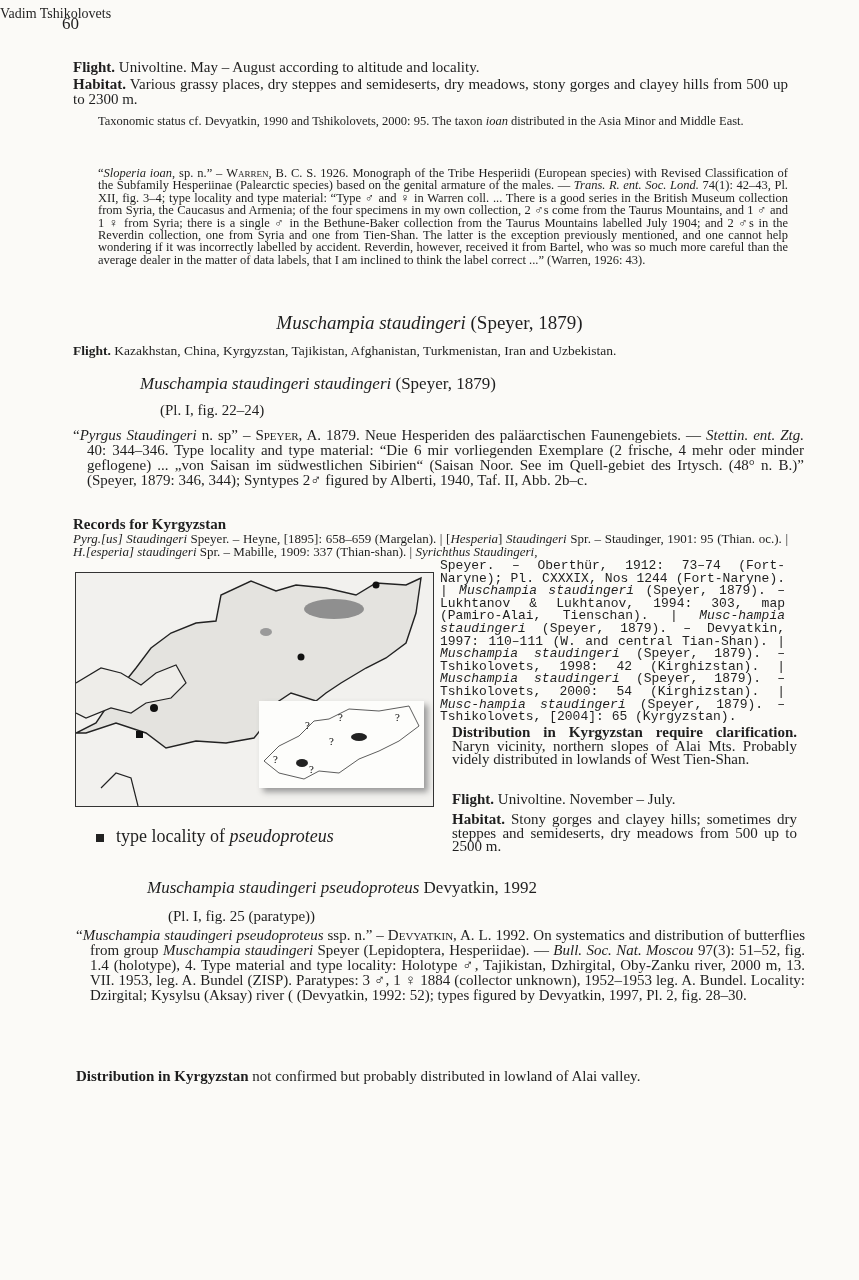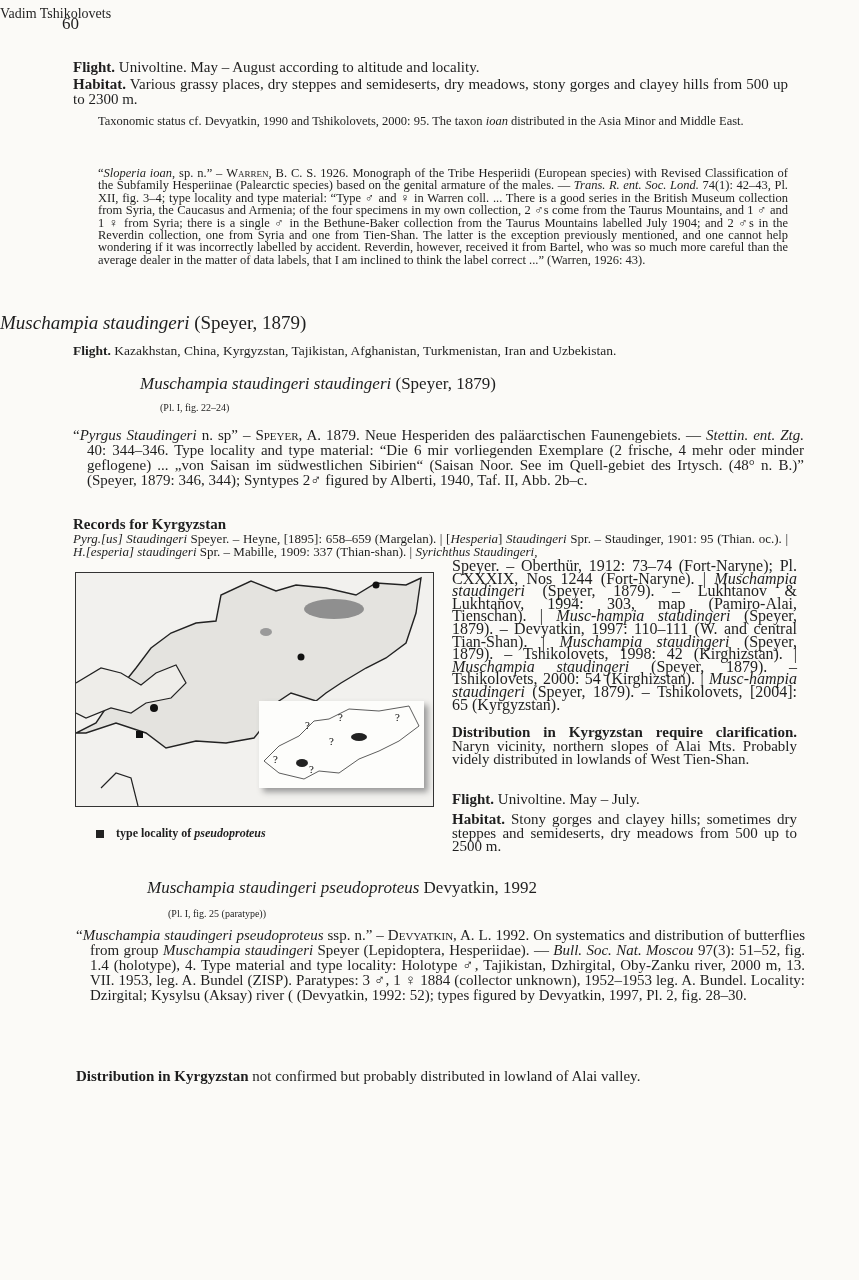--- a/index.html
+++ b/index.html
@@ -4,28 +4,28 @@
 <style>
   html,body{margin:0;padding:0;}
   body{width:859px;height:1280px;background:#fbfaf7;color:#1e1e1e;font-family:"Liberation Serif","DejaVu Serif",serif;position:relative;overflow:hidden;}
   .abs{position:absolute;}
   .hdr-num{left:62px;top:14px;font-size:17px;}
   .hdr-author{left:0;width:859px;top:6px;text-align:left;font-size:14px;}
   .body14{font-size:15px;line-height:15px;text-align:justify;}
   .small{font-size:12.5px;line-height:12.4px;text-align:justify;}
   b.k{font-weight:bold;}
   .sc{font-variant:small-caps;}
-  .h1{left:0;width:859px;top:312px;text-align:left;font-size:19px;}
+  .h1{left:0;width:859px;top:312px;text-align:center;font-size:19px;}
   .h2{font-size:17px;}
-  .plref{font-size:10px;}
+  .plref{font-size:15px;}
   .map{left:75px;top:572px;width:357px;height:233px;border:1px solid #333;background:#f2f1ee;overflow:hidden;}
   .inset{position:absolute;left:183px;top:128px;width:165px;height:87px;background:#fdfdfb;box-shadow:4px 4px 6px #999;}
-  .legend{left:96px;top:826px;font-size:12px;font-weight:bold;}
+  .legend{left:96px;top:826px;font-size:18px;}
   .legend .sq{display:inline-block;width:8px;height:8px;background:#222;margin-right:12px;vertical-align:middle;}
-  .right-col{left:452px;width:345px;font-size:16px;line-height:12.6px;text-align:justify;}
+  .right-col{left:440px;width:345px;font-size:13px;line-height:12.6px;text-align:justify;font-family:Liberation Mono, monospace;}
   .right-col2{left:452px;width:345px;font-size:15px;line-height:13.5px;text-align:justify;}
 </style>
 </head>
 <body>
 
 <div class="abs hdr-num">60</div>
 <div class="abs hdr-author">Vadim Tshikolovets</div>
 
 <div class="abs body14" style="left:73px;top:60px;width:715px;">
   <b class="k">Flight.</b><span> Univoltine. May – August according to altitude and locality.</span>
@@ -76,21 +76,21 @@
       <text x="70" y="44" font-size="11">?</text>
       <text x="14" y="62" font-size="11">?</text>
       <text x="50" y="72" font-size="11">?</text>
     </svg>
   </div>
 </div>
 <div class="abs legend"><span class="sq"></span><span>type locality of </span><i>pseudoproteus</i></div>
 
 <div class="abs right-col" id="records-col" style="top:560px;"><span>Speyer. – Oberthür, 1912: 73–74 (Fort-Naryne); Pl. CXXXIX, Nos 1244 (Fort-Naryne). | </span><i>Muschampia staudingeri</i><span> (Speyer, 1879). – Lukhtanov &amp; Lukhtanov, 1994: 303, map (Pamiro-Alai, Tienschan). | </span><i>Musc-hampia staudingeri</i><span> (Speyer, 1879). – Devyatkin, 1997: 110–111 (W. and central Tian-Shan). | </span><i>Muschampia staudingeri</i><span> (Speyer, 1879). – Tshikolovets, 1998: 42 (Kirghizstan). | </span><i>Muschampia staudingeri</i><span> (Speyer, 1879). – Tshikolovets, 2000: 54 (Kirghizstan). | </span><i>Musc-hampia staudingeri</i><span> (Speyer, 1879). – Tshikolovets, [2004]: 65 (Kyrgyzstan).</span></div>
 <div class="abs right-col2" style="top:726px;"><b class="k">Distribution in Kyrgyzstan require clarification.</b><span> Naryn vicinity, northern slopes of Alai Mts. Probably videly distributed in lowlands of West Tien-Shan.</span></div>
-<div class="abs right-col2" style="top:793px;"><b class="k">Flight.</b><span> Univoltine. May – July.</span></div>
+<div class="abs right-col2" style="top:793px;"><b class="k">Flight.</b><span> Univoltine. November – July.</span></div>
 <div class="abs right-col2" style="top:813px;"><b class="k">Habitat.</b><span> Stony gorges and clayey hills; sometimes dry steppes and semideserts, dry meadows from 500 up to 2500 m.</span></div>
 
 <div class="abs h2" style="left:147px;top:878px;"><i>Muschampia staudingeri pseudoproteus</i><span> Devyatkin, 1992</span></div>
 <div class="abs plref" style="left:168px;top:908px;">(Pl. I, fig. 25 (paratype))</div>
 <div class="abs body14" style="left:76px;top:928px;width:715px;padding-left:14px;text-indent:-14px;">
   <span>“</span><i>Muschampia staudingeri pseudoproteus</i><span> ssp. n.” – </span><span class="sc">Devyatkin</span><span>, A. L. 1992. On systematics and distribution of butterflies from group </span><i>Muschampia staudingeri</i><span> Speyer (Lepidoptera, Hesperiidae). — </span><i>Bull. Soc. Nat. Moscou</i><span> 97(3): 51–52, fig. 1.4 (holotype), 4. Type material and type locality: Holotype ♂, Tajikistan, Dzhirgital, Oby-Zanku river, 2000 m, 13. VII. 1953, leg. A. Bundel (ZISP). Paratypes: 3 ♂, 1 ♀ 1884 (collector unknown), 1952–1953 leg. A. Bundel. Locality: Dzirgital; Kysylsu (Aksay) river ( (Devyatkin, 1992: 52); types figured by Devyatkin, 1997, Pl. 2, fig. 28–30.</span>
 </div>
 <div class="abs" style="left:76px;top:1028px;font-size:15px;margin-top:40px;"><b class="k">Distribution in Kyrgyzstan</b><span> not confirmed but probably distributed in lowland of Alai valley.</span></div>
 
 </body></html>

